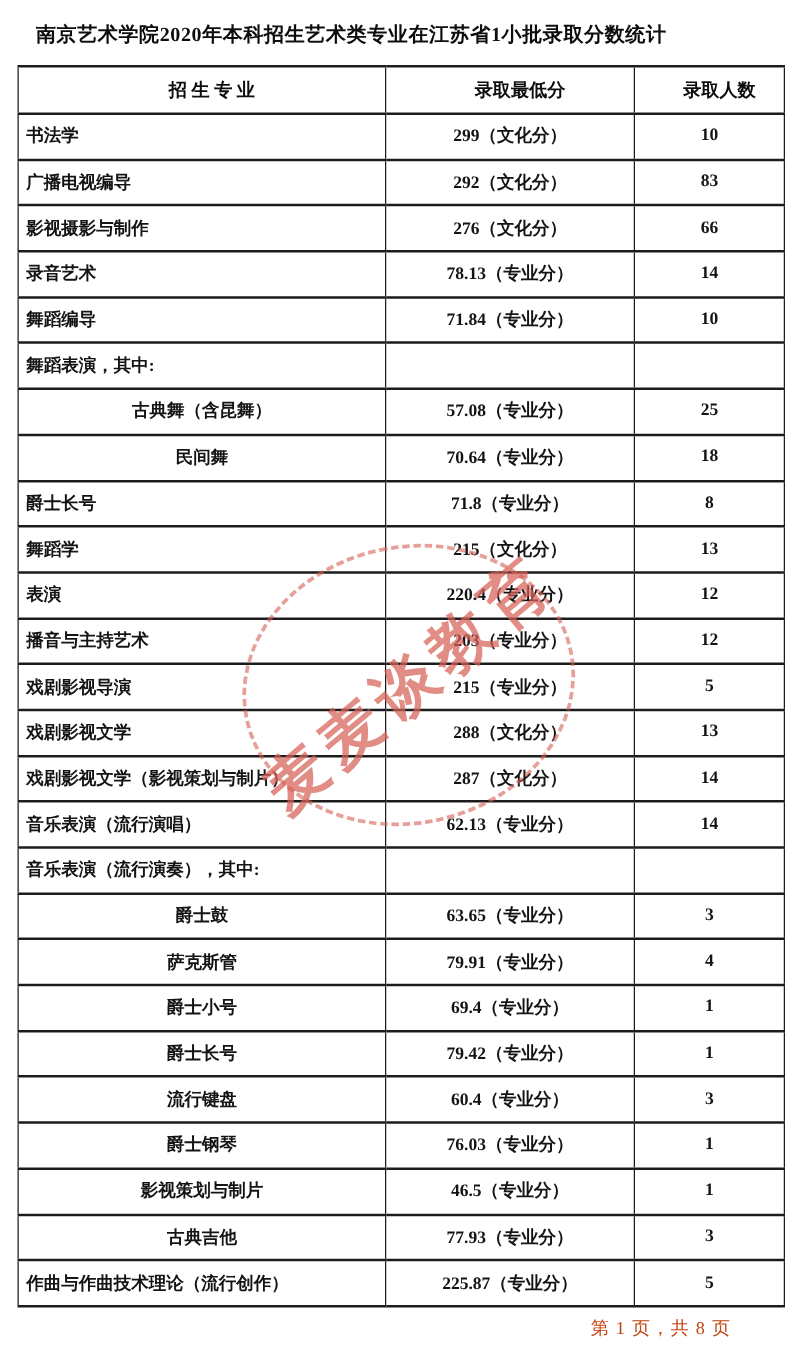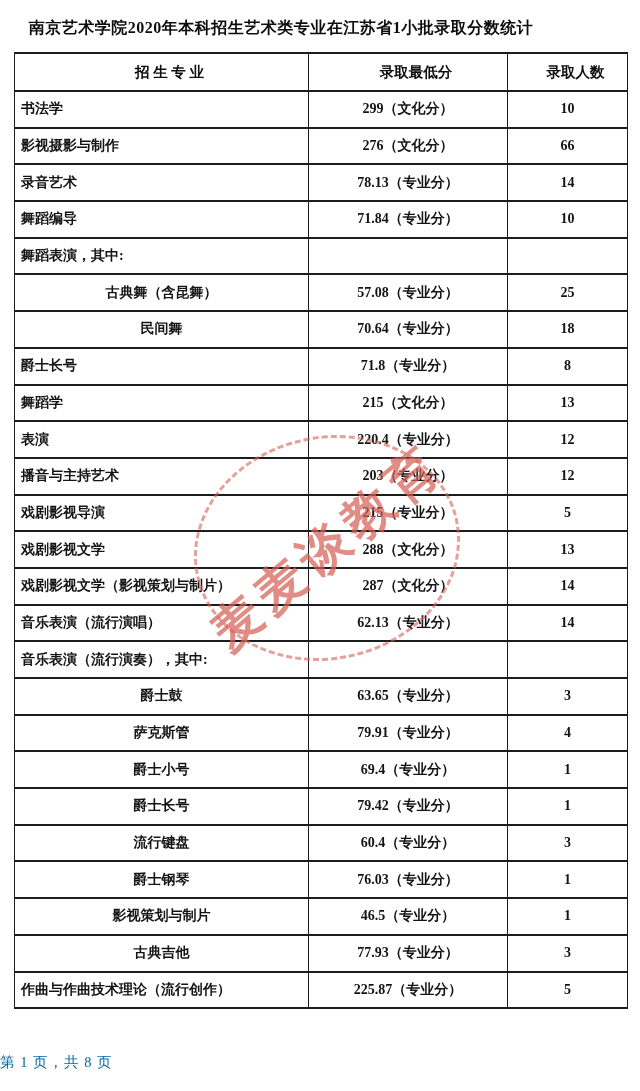--- a/index.html
+++ b/index.html
@@ -72,24 +72,24 @@
   }
   .score-table td.score,
   .score-table td.count {
     text-align: center;
   }
   .page-footer {
     position: absolute;
     top: 1053px;
     left: 0;
     width: 585px;
-    text-align: left;
+    text-align: right;
     font-size: 14.5px;
     letter-spacing: 1px;
-    color: #0369a1;
+    color: #c2410c;
   }
   .watermark {
     position: absolute;
     left: 193px;
     top: 436px;
     width: 268px;
     height: 224px;
     pointer-events: none;
     z-index: 5;
   }
@@ -134,20 +134,25 @@
       <th>录取人数</th>
     </tr>
   </thead>
   <tbody id="table-body">
       <tr>
         <td class="major">书法学</td>
         <td class="score">299（文化分）</td>
         <td class="count">10</td>
       </tr>
       <tr>
+        <td class="major">广播电视编导</td>
+        <td class="score">292（文化分）</td>
+        <td class="count">83</td>
+      </tr>
+      <tr>
         <td class="major">影视摄影与制作</td>
         <td class="score">276（文化分）</td>
         <td class="count">66</td>
       </tr>
       <tr>
         <td class="major">录音艺术</td>
         <td class="score">78.13（专业分）</td>
         <td class="count">14</td>
       </tr>
       <tr>

